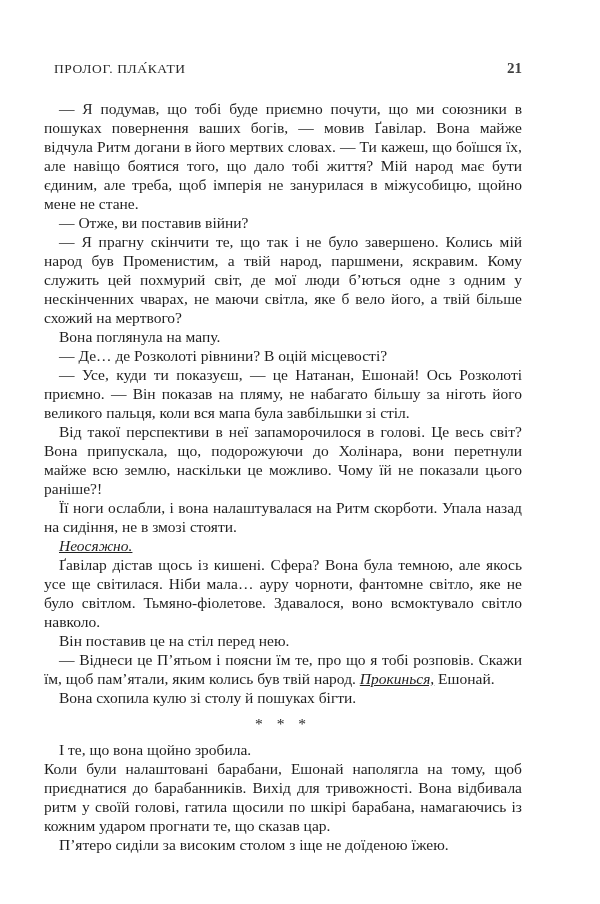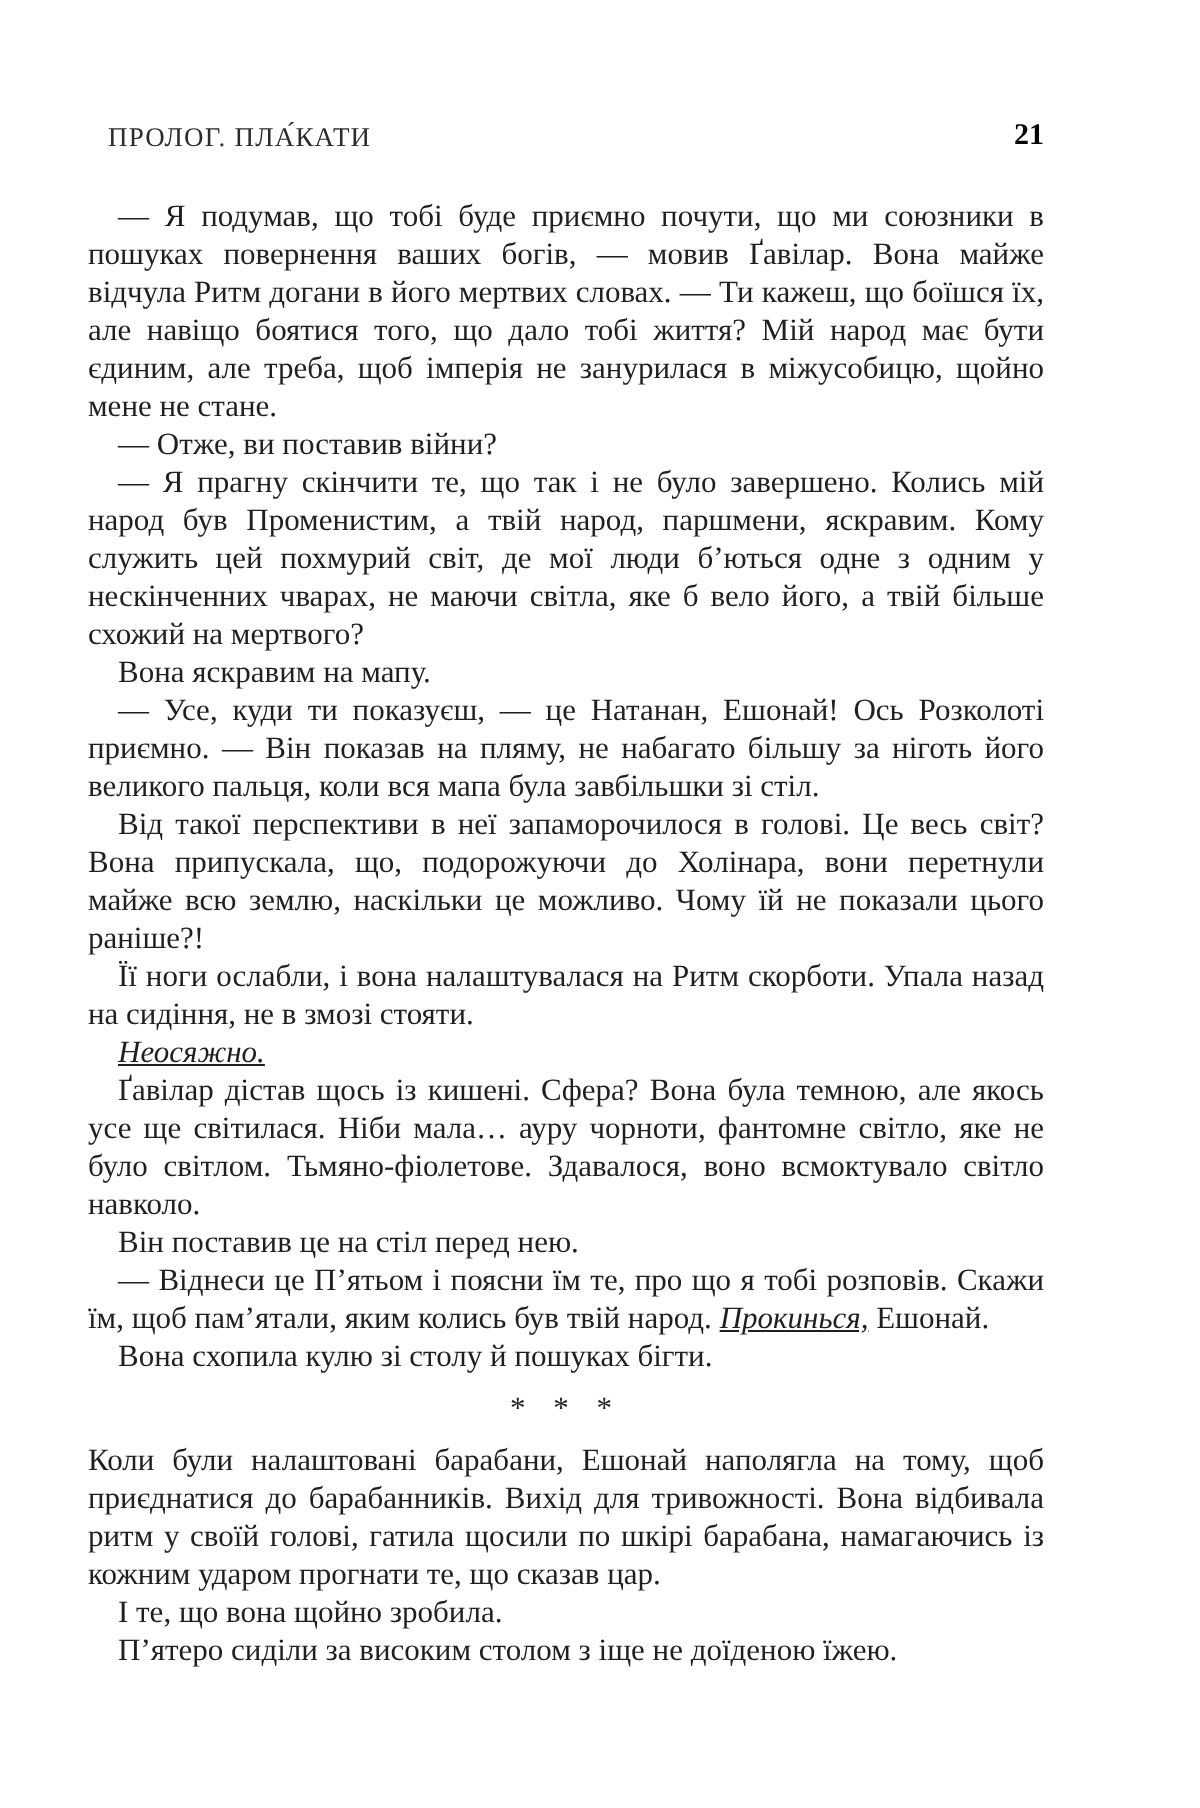--- a/index.html
+++ b/index.html
@@ -21,21 +21,21 @@
   }
   .chapter-title {
     font-size: 13.5px;
     letter-spacing: 0.6px;
     color: #2b2b2b;
     padding-left: 10px;
   }
   .page-number {
     font-size: 15px;
     font-weight: bold;
-    color: #000000;
+    color: #404040;
   }
   .body-text {
     margin: 22px 78px 0 44px;
     font-size: 15.5px;
     line-height: 19px;
     text-align: justify;
     color: #1f1f1f;
   }
   .para {
     margin: 0;
@@ -59,33 +59,34 @@
   <div class="running-head">
     <span class="chapter-title">ПРОЛОГ. ПЛА́КАТИ</span>
     <span class="page-number">21</span>
   </div>
 
   <div class="body-text">
     <div>
         <p class="para"><span>— Я подумав, що тобі буде приємно почути, що ми союзники в пошуках повернення ваших богів, — мовив Ґавілар. Вона майже відчула Ритм догани в його мертвих словах. — Ти кажеш, що боїшся їх, але навіщо боятися того, що дало тобі життя? Мій народ має бути єдиним, але треба, щоб імперія не занурилася в міжусобицю, щойно мене не стане.</span></p>
         <p class="para"><span>— Отже, ви поставив війни?</span></p>
         <p class="para"><span>— Я прагну скінчити те, що так і не було завершено. Колись мій народ був Променистим, а твій народ, паршмени, яскравим. Кому служить цей похмурий світ, де мої люди б’ються одне з одним у нескінченних чварах, не маючи світла, яке б вело його, а твій більше схожий на мертвого?</span></p>
-        <p class="para"><span>Вона яскравим на мапу.</span></p>
+        <p class="para"><span>Вона поглянула на мапу.</span></p>
+        <p class="para"><span>— Де… де Розколоті рівнини? В оцій місцевості?</span></p>
         <p class="para"><span>— Усе, куди ти показуєш, — це Натанан, Ешонай! Ось Розколоті приємно. — Він показав на пляму, не набагато більшу за ніготь його великого пальця, коли вся мапа була завбільшки зі стіл.</span></p>
         <p class="para"><span>Від такої перспективи в неї запаморочилося в голові. Це весь світ? Вона припускала, що, подорожуючи до Холінара, вони перетнули майже всю землю, наскільки це можливо. Чому їй не показали цього раніше?!</span></p>
         <p class="para"><span>Її ноги ослабли, і вона налаштувалася на Ритм скорботи. Упала назад на сидіння, не в змозі стояти.</span></p>
         <p class="para"><em>Неосяжно.</em></p>
         <p class="para"><span>Ґавілар дістав щось із кишені. Сфера? Вона була темною, але якось усе ще світилася. Ніби мала… ауру чорноти, фантомне світло, яке не було світлом. Тьмяно-фіолетове. Здавалося, воно всмоктувало світло навколо.</span></p>
         <p class="para"><span>Він поставив це на стіл перед нею.</span></p>
         <p class="para"><span>— Віднеси це П’ятьом і поясни їм те, про що я тобі розповів. Скажи їм, щоб пам’ятали, яким колись був твій народ. </span><em>Прокинься,</em><span> Ешонай.</span></p>
         <p class="para"><span>Вона схопила кулю зі столу й пошуках бігти.</span></p>
       </div>
 
     <div class="separator">* * *</div>
 
     <div>
+        <p class="para"><span>І те, що вона щойно зробила.</span></p>
         <p class="para no-indent"><span>Коли були налаштовані барабани, Ешонай наполягла на тому, щоб приєднатися до барабанників. Вихід для тривожності. Вона відбивала ритм у своїй голові, гатила щосили по шкірі барабана, намагаючись із кожним ударом прогнати те, що сказав цар.</span></p>
-        <p class="para"><span>І те, що вона щойно зробила.</span></p>
         <p class="para"><span>П’ятеро сиділи за високим столом з іще не доїденою їжею.</span></p>
       </div>
   </div>
 
 </div>
 
 </body></html>

